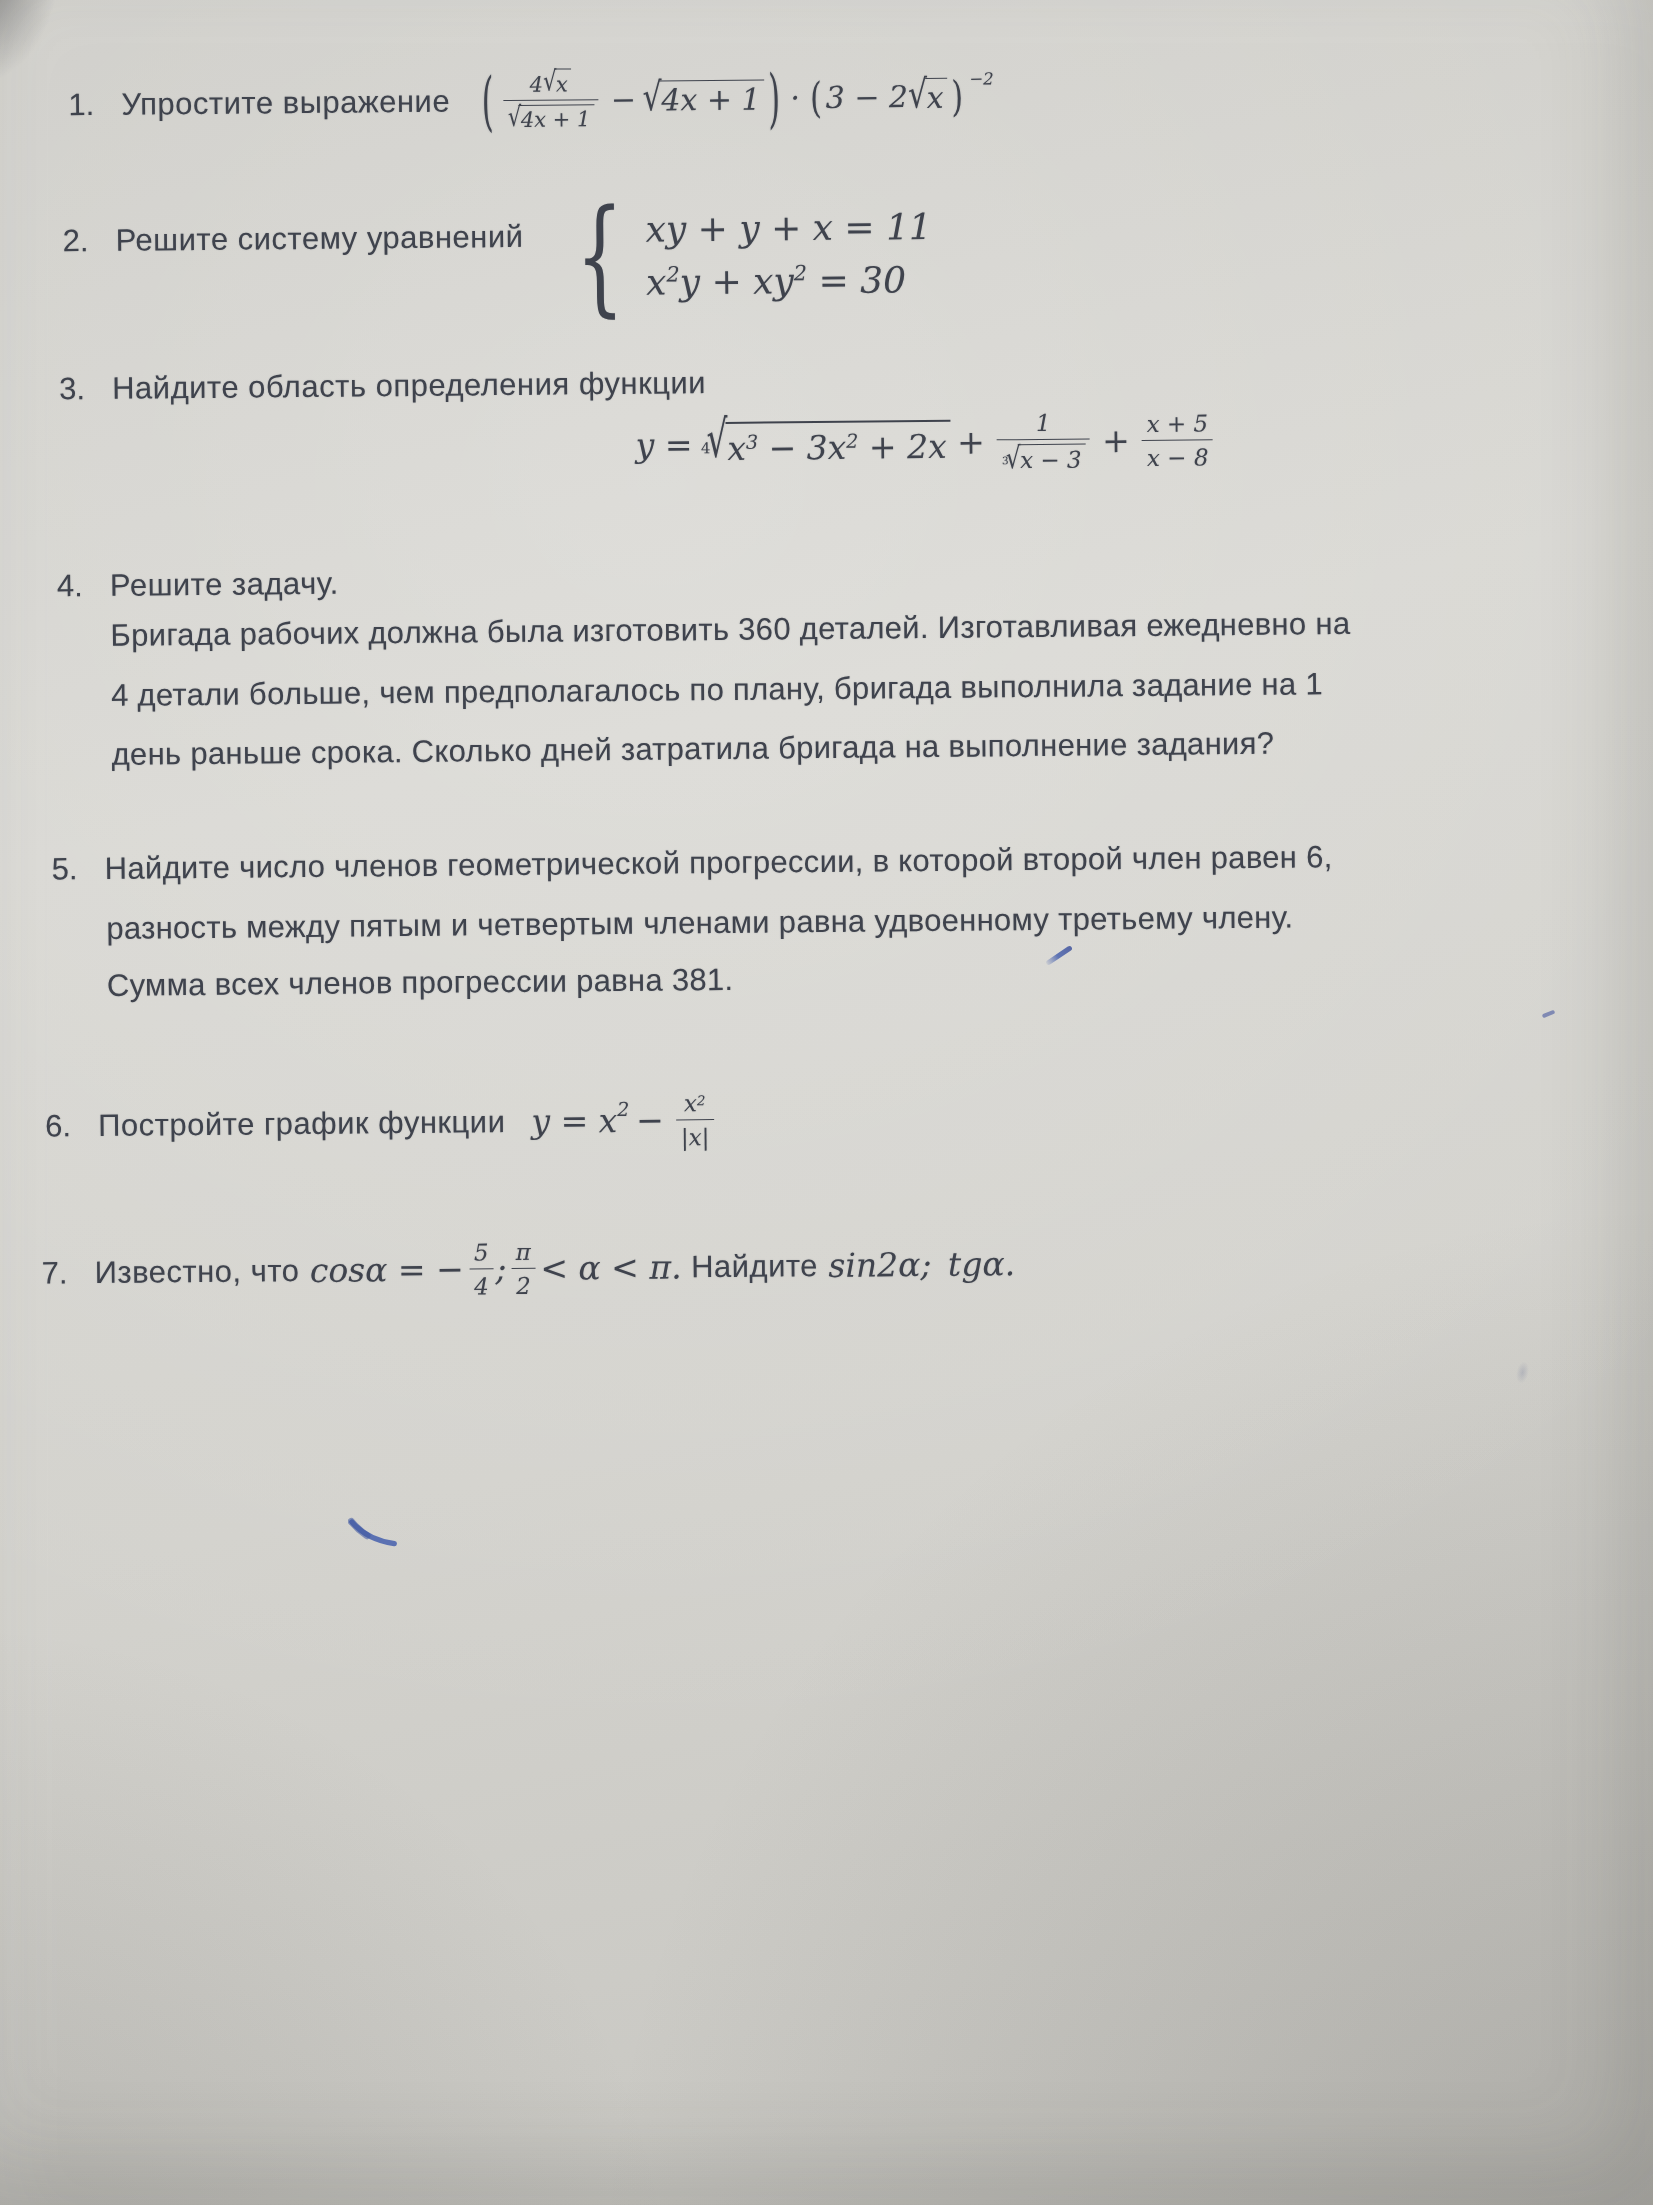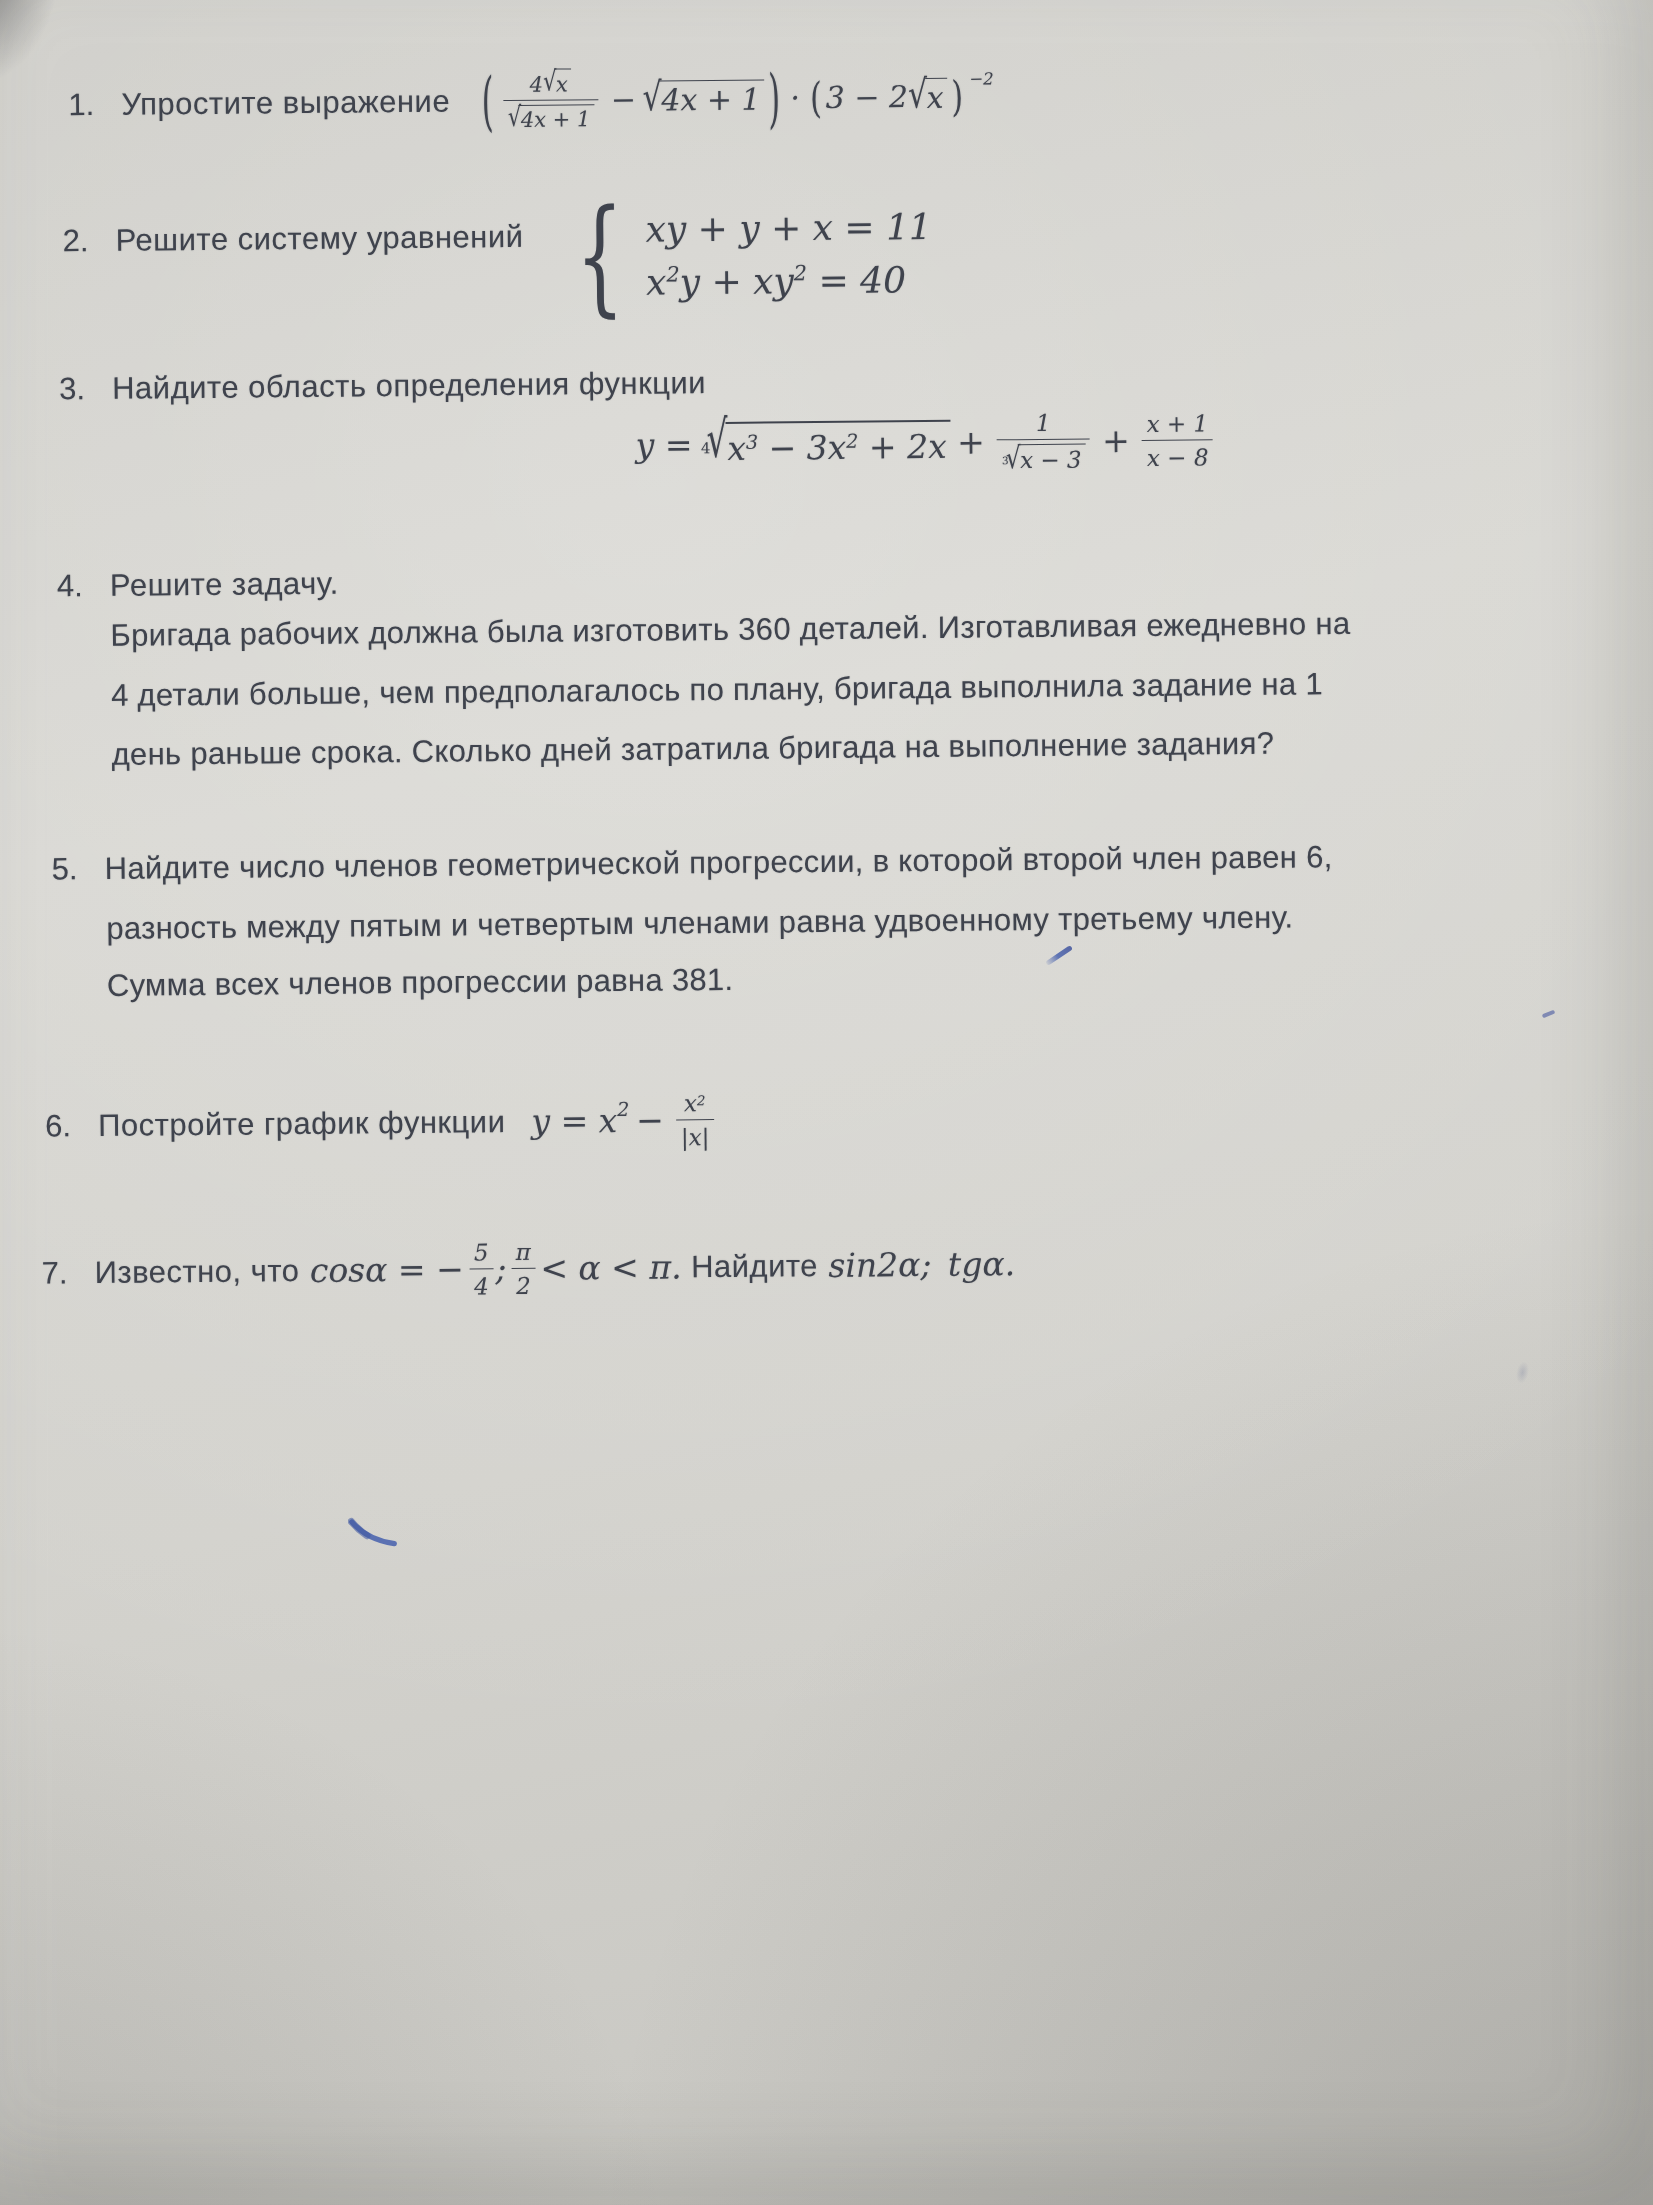--- a/index.html
+++ b/index.html
@@ -104,21 +104,21 @@
       </span>
     </div>
 
     <div class="row" style="left:71px;top:199px;">
       <span class="num" style="align-self:flex-start;margin-top:17px;">2.</span>
       <span class="lbl" style="align-self:flex-start;margin-top:17px;">Решите систему уравнений</span>
       <span class="sys">
         <span class="m brc">{</span>
         <span class="eqs m">
           <span>xy + y + x = 11</span>
-          <span><span>x</span><span class="sp">2</span><span>y + xy</span><span class="sp">2</span><span> = 40</span></span>
+          <span><span>x</span><span class="sp">2</span><span>y + xy</span><span class="sp">2</span><span> = 30</span></span>
         </span>
       </span>
     </div>
 
     <div class="row" style="left:66px;top:364px;">
       <span class="num">3.</span>
       <span class="lbl">Найдите область определения функции</span>
     </div>
     <div class="row m" style="left:642px;top:412px;font-size:33px;">
       <span>y =</span>
@@ -133,21 +133,21 @@
         <span class="d">
             <span class="ridx">3</span>
             <span class="sq">
               <span class="sg">√</span>
               <span class="rd" style="border-top-width:1.4px;">x − 3</span>
             </span>
           </span>
       </span>
       <span class="op">+</span>
       <span class="f small">
-        <span class="n">x + 1</span>
+        <span class="n">x + 5</span>
         <span class="d">x − 8</span>
       </span>
     </div>
 
     <div class="row" style="left:62px;top:561px;">
       <span class="num">4.</span>
       <span class="lbl">Решите задачу.</span>
     </div>
     <div class="tline" style="left:115px;top:611px;">Бригада рабочих должна была изготовить 360 деталей. Изготавливая ежедневно на</div>
     <div class="tline" style="left:115px;top:671px;">4 детали больше, чем предполагалось по плану, бригада выполнила задание на 1</div>

